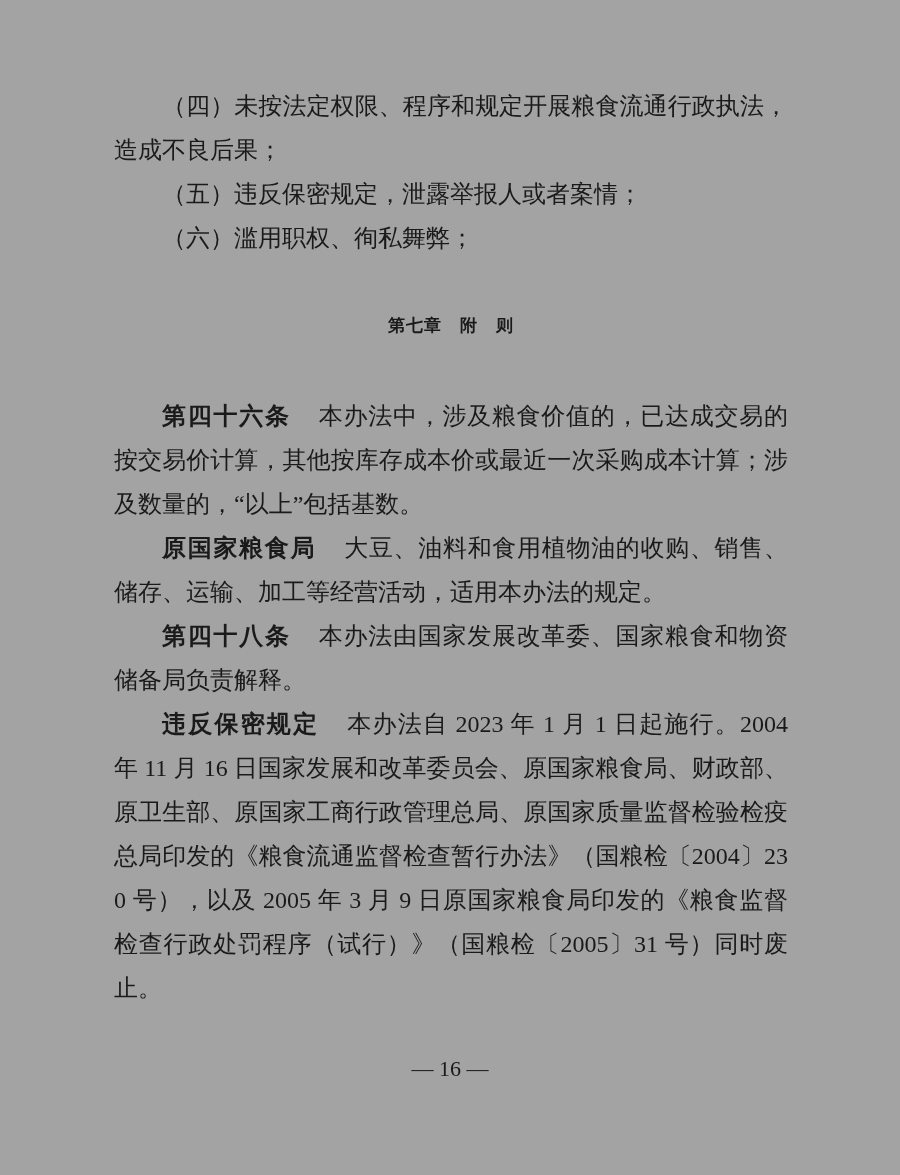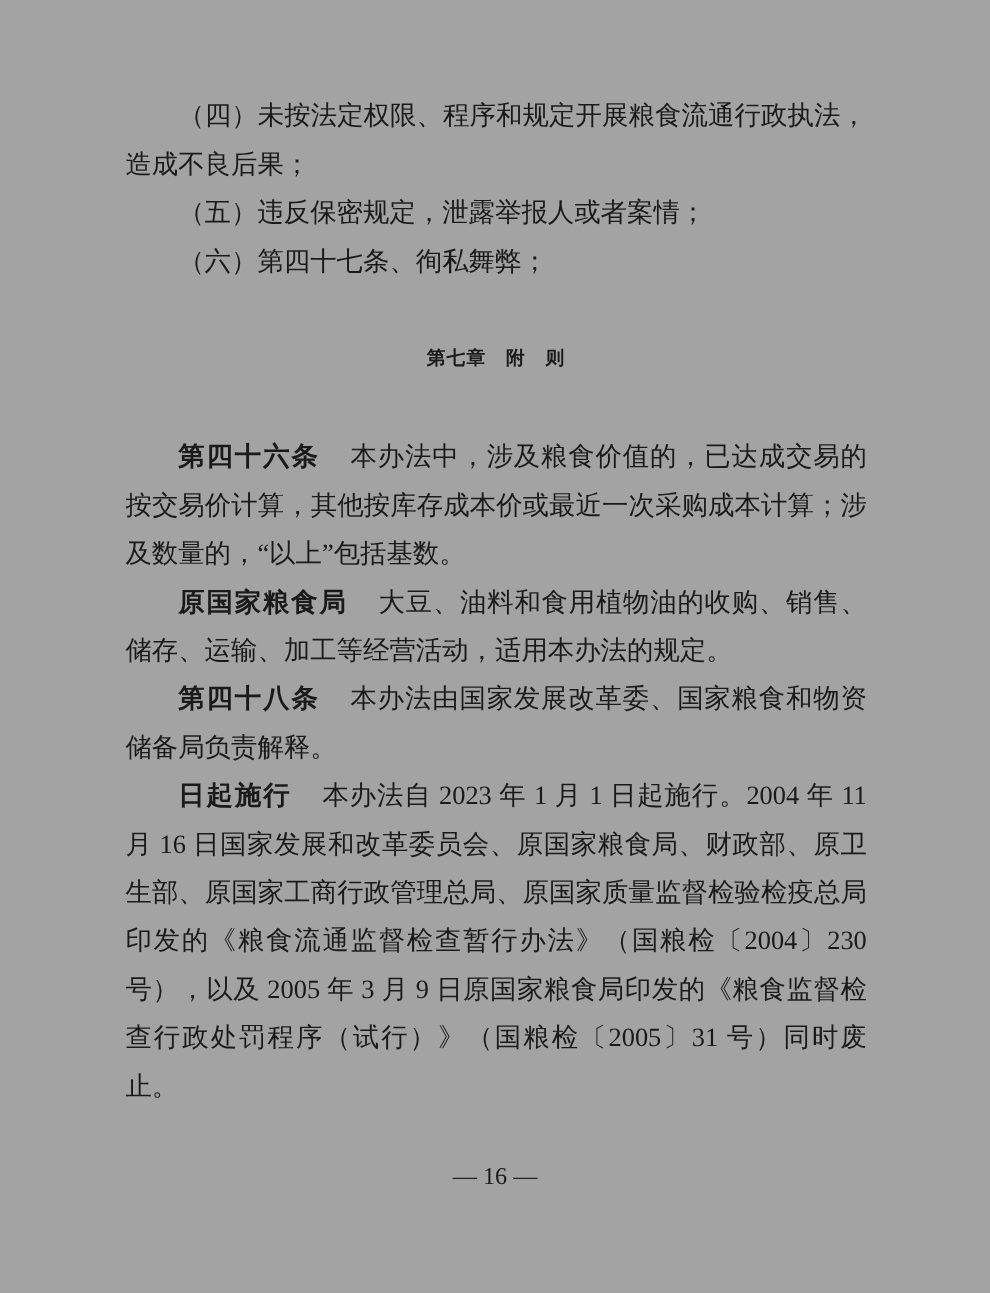--- a/index.html
+++ b/index.html
@@ -57,38 +57,38 @@
   }
 </style>
 </head>
 <body>
 
 <div class="page">
   <div class="body-text">
 
     <p class="para">（四）未按法定权限、程序和规定开展粮食流通行政执法，造成不良后果；</p>
     <p class="para">（五）违反保密规定，泄露举报人或者案情；</p>
-    <p class="para">（六）第四十七条、徇私舞弊；</p>
+    <p class="para">（六）滥用职权、徇私舞弊；</p>
 
     <h2 class="chapter">第七章　附　则</h2>
 
     <p class="para">
       <span class="article-label">第四十六条</span><span>本办法中，涉及粮食价值的，已达成交易的按交易价计算，其他按库存成本价或最近一次采购成本计算；涉及数量的，“以上”包括基数。</span>
     </p>
 
     <p class="para">
       <span class="article-label">原国家粮食局</span><span>大豆、油料和食用植物油的收购、销售、储存、运输、加工等经营活动，适用本办法的规定。</span>
     </p>
 
     <p class="para">
       <span class="article-label">第四十八条</span><span>本办法由国家发展改革委、国家粮食和物资储备局负责解释。</span>
     </p>
 
     <p class="para">
-      <span class="article-label">日起施行</span><span>本办法自 2023 年 1 月 1 日起施行。2004 年 11 月 16 日国家发展和改革委员会、原国家粮食局、财政部、原卫生部、原国家工商行政管理总局、原国家质量监督检验检疫总局印发的《粮食流通监督检查暂行办法》（国粮检〔2004〕230 号），以及 2005 年 3 月 9 日原国家粮食局印发的《粮食监督检查行政处罚程序（试行）》（国粮检〔2005〕31 号）同时废止。</span>
+      <span class="article-label">违反保密规定</span><span>本办法自 2023 年 1 月 1 日起施行。2004 年 11 月 16 日国家发展和改革委员会、原国家粮食局、财政部、原卫生部、原国家工商行政管理总局、原国家质量监督检验检疫总局印发的《粮食流通监督检查暂行办法》（国粮检〔2004〕230 号），以及 2005 年 3 月 9 日原国家粮食局印发的《粮食监督检查行政处罚程序（试行）》（国粮检〔2005〕31 号）同时废止。</span>
     </p>
 
   </div>
 
   <div class="footer">
     <span>— 16 —</span>
   </div>
 </div>
 
 </body></html>

